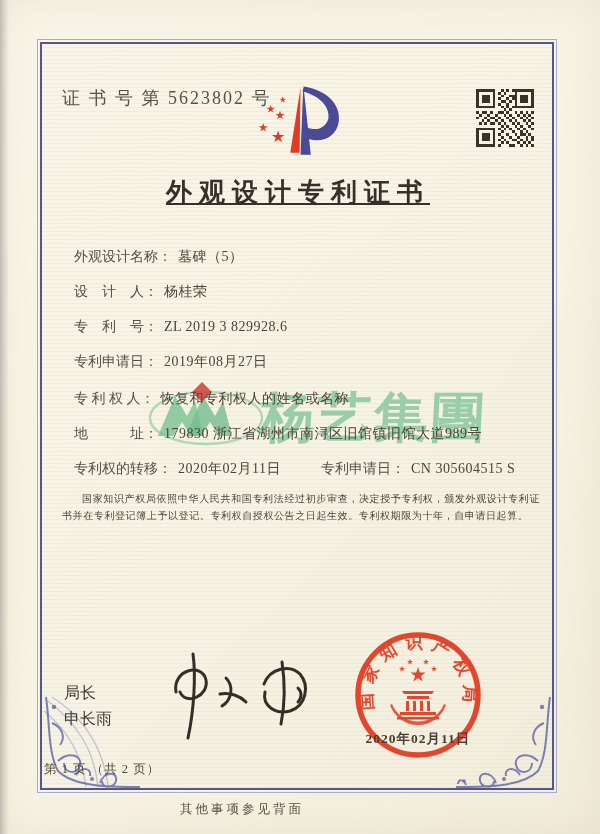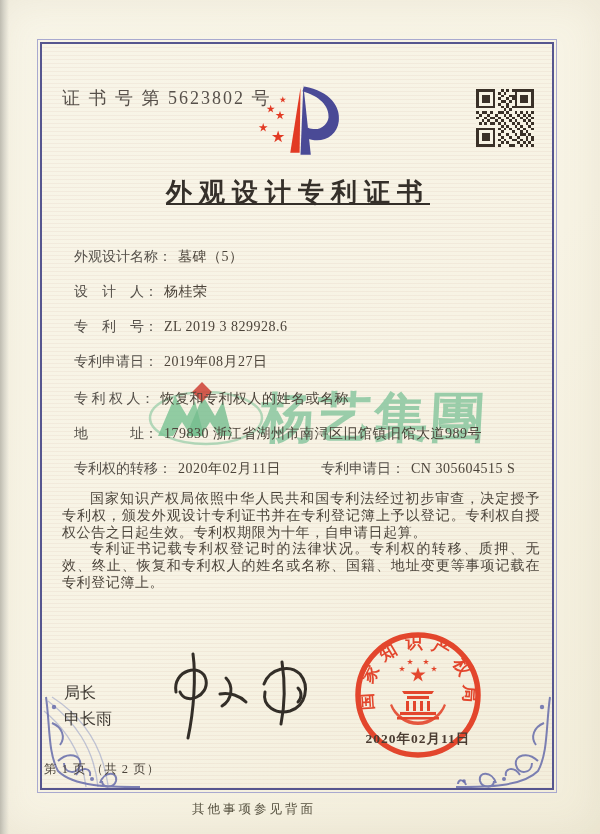--- a/index.html
+++ b/index.html
@@ -36,33 +36,33 @@
   .title{
     position:absolute;left:44px;top:175px;width:508px;text-align:center;
     font-size:26px;font-weight:700;letter-spacing:7px;color:#35302a;text-decoration:underline;
   }
   .field-row{position:absolute;left:62px;width:480px;font-size:14px;color:#4c443a;white-space:nowrap;margin-left:12px;}
   .field-row .flabel{color:#55504a;}
   .field-row .fvalue{margin-left:6px;letter-spacing:.5px;}
   .field-row .flabel2{margin-left:40px;color:#55504a;}
   .body-text{
     position:absolute;left:62px;top:491px;width:478px;
-    font-size:14px;line-height:16.8px;color:#4c453c;text-align:justify;
+    font-size:10px;line-height:16.8px;color:#4c453c;text-align:justify;
   }
   .body-text p{margin:0;text-indent:2em;letter-spacing:.6px;}
   .officer{position:absolute;left:64px;top:680px;font-size:16px;line-height:26px;color:#3e3932;}
   .signature{position:absolute;left:150px;top:648px;width:172px;height:96px;z-index:3;}
   .seal{position:absolute;left:352px;top:629px;width:132px;height:132px;z-index:2;opacity:.93;}
   .seal text{letter-spacing:8px;font-weight:700;font-family:"Liberation Serif","DejaVu Serif",serif;}
   .seal-date{
     position:absolute;left:348px;top:730px;width:140px;text-align:center;
     font-size:13.5px;color:#4a3c32;z-index:3;letter-spacing:1px;font-weight:600;
   }
   .page-info{position:absolute;left:44px;top:761px;width:508px;font-size:12.5px;color:#4c453c;letter-spacing:1px;}
-  .back-note{position:absolute;left:0;top:801px;width:484px;text-align:center;font-size:12.5px;color:#55503f;letter-spacing:3px;padding-left:12px;}
+  .back-note{position:absolute;left:0;top:801px;width:484px;text-align:center;font-size:12.5px;color:#55503f;letter-spacing:3px;}
   .wm-mark{position:absolute;left:146px;top:376px;width:120px;height:74px;z-index:1;}
   .wm-text{
     position:absolute;left:260px;top:382px;z-index:1;
     font-size:54px;font-weight:700;letter-spacing:3px;color:#8ac7a0;opacity:.85;
     transform:skewX(-3deg);
   }
   .flourish{position:absolute;width:102px;height:96px;z-index:1;}
   .flourish.br{left:452px;top:695px;}
   .flourish.bl{left:42px;top:695px;transform:scaleX(-1);}
   .content-layer{position:relative;z-index:2;}
@@ -291,21 +291,20 @@
     </div>
     <div class="field-row" style="top:425px">
       <span class="flabel">地　　　址：</span><span class="fvalue">179830 浙江省湖州市南浔区旧馆镇旧馆大道989号</span>
     </div>
     <div class="field-row" style="top:460px">
       <span class="flabel">专利权的转移：</span><span class="fvalue">2020年02月11日</span><span class="flabel2">专利申请日：</span><span class="fvalue">CN 305604515 S</span>
     </div>
 
     <div class="body-text">
       <p>国家知识产权局依照中华人民共和国专利法经过初步审查，决定授予专利权，颁发外观设计专利证书并在专利登记簿上予以登记。专利权自授权公告之日起生效。专利权期限为十年，自申请日起算。</p>
-      <p>专利证书记载专利权登记时的法律状况。专利权的转移、质押、无效、终止、恢复和专利权人的姓名或名称、国籍、地址变更等事项记载在专利登记簿上。</p>
     </div>
 
     <div class="officer">
       <div>局长</div>
       <div>申长雨</div>
     </div>
 
     <svg class="signature" viewBox="0 0 172 96">
       <g fill="none" stroke="#332e28" stroke-width="3" stroke-linecap="round">
         <path d="M26,44 C22,22 52,14 56,32 C59,48 36,58 30,44"></path>

